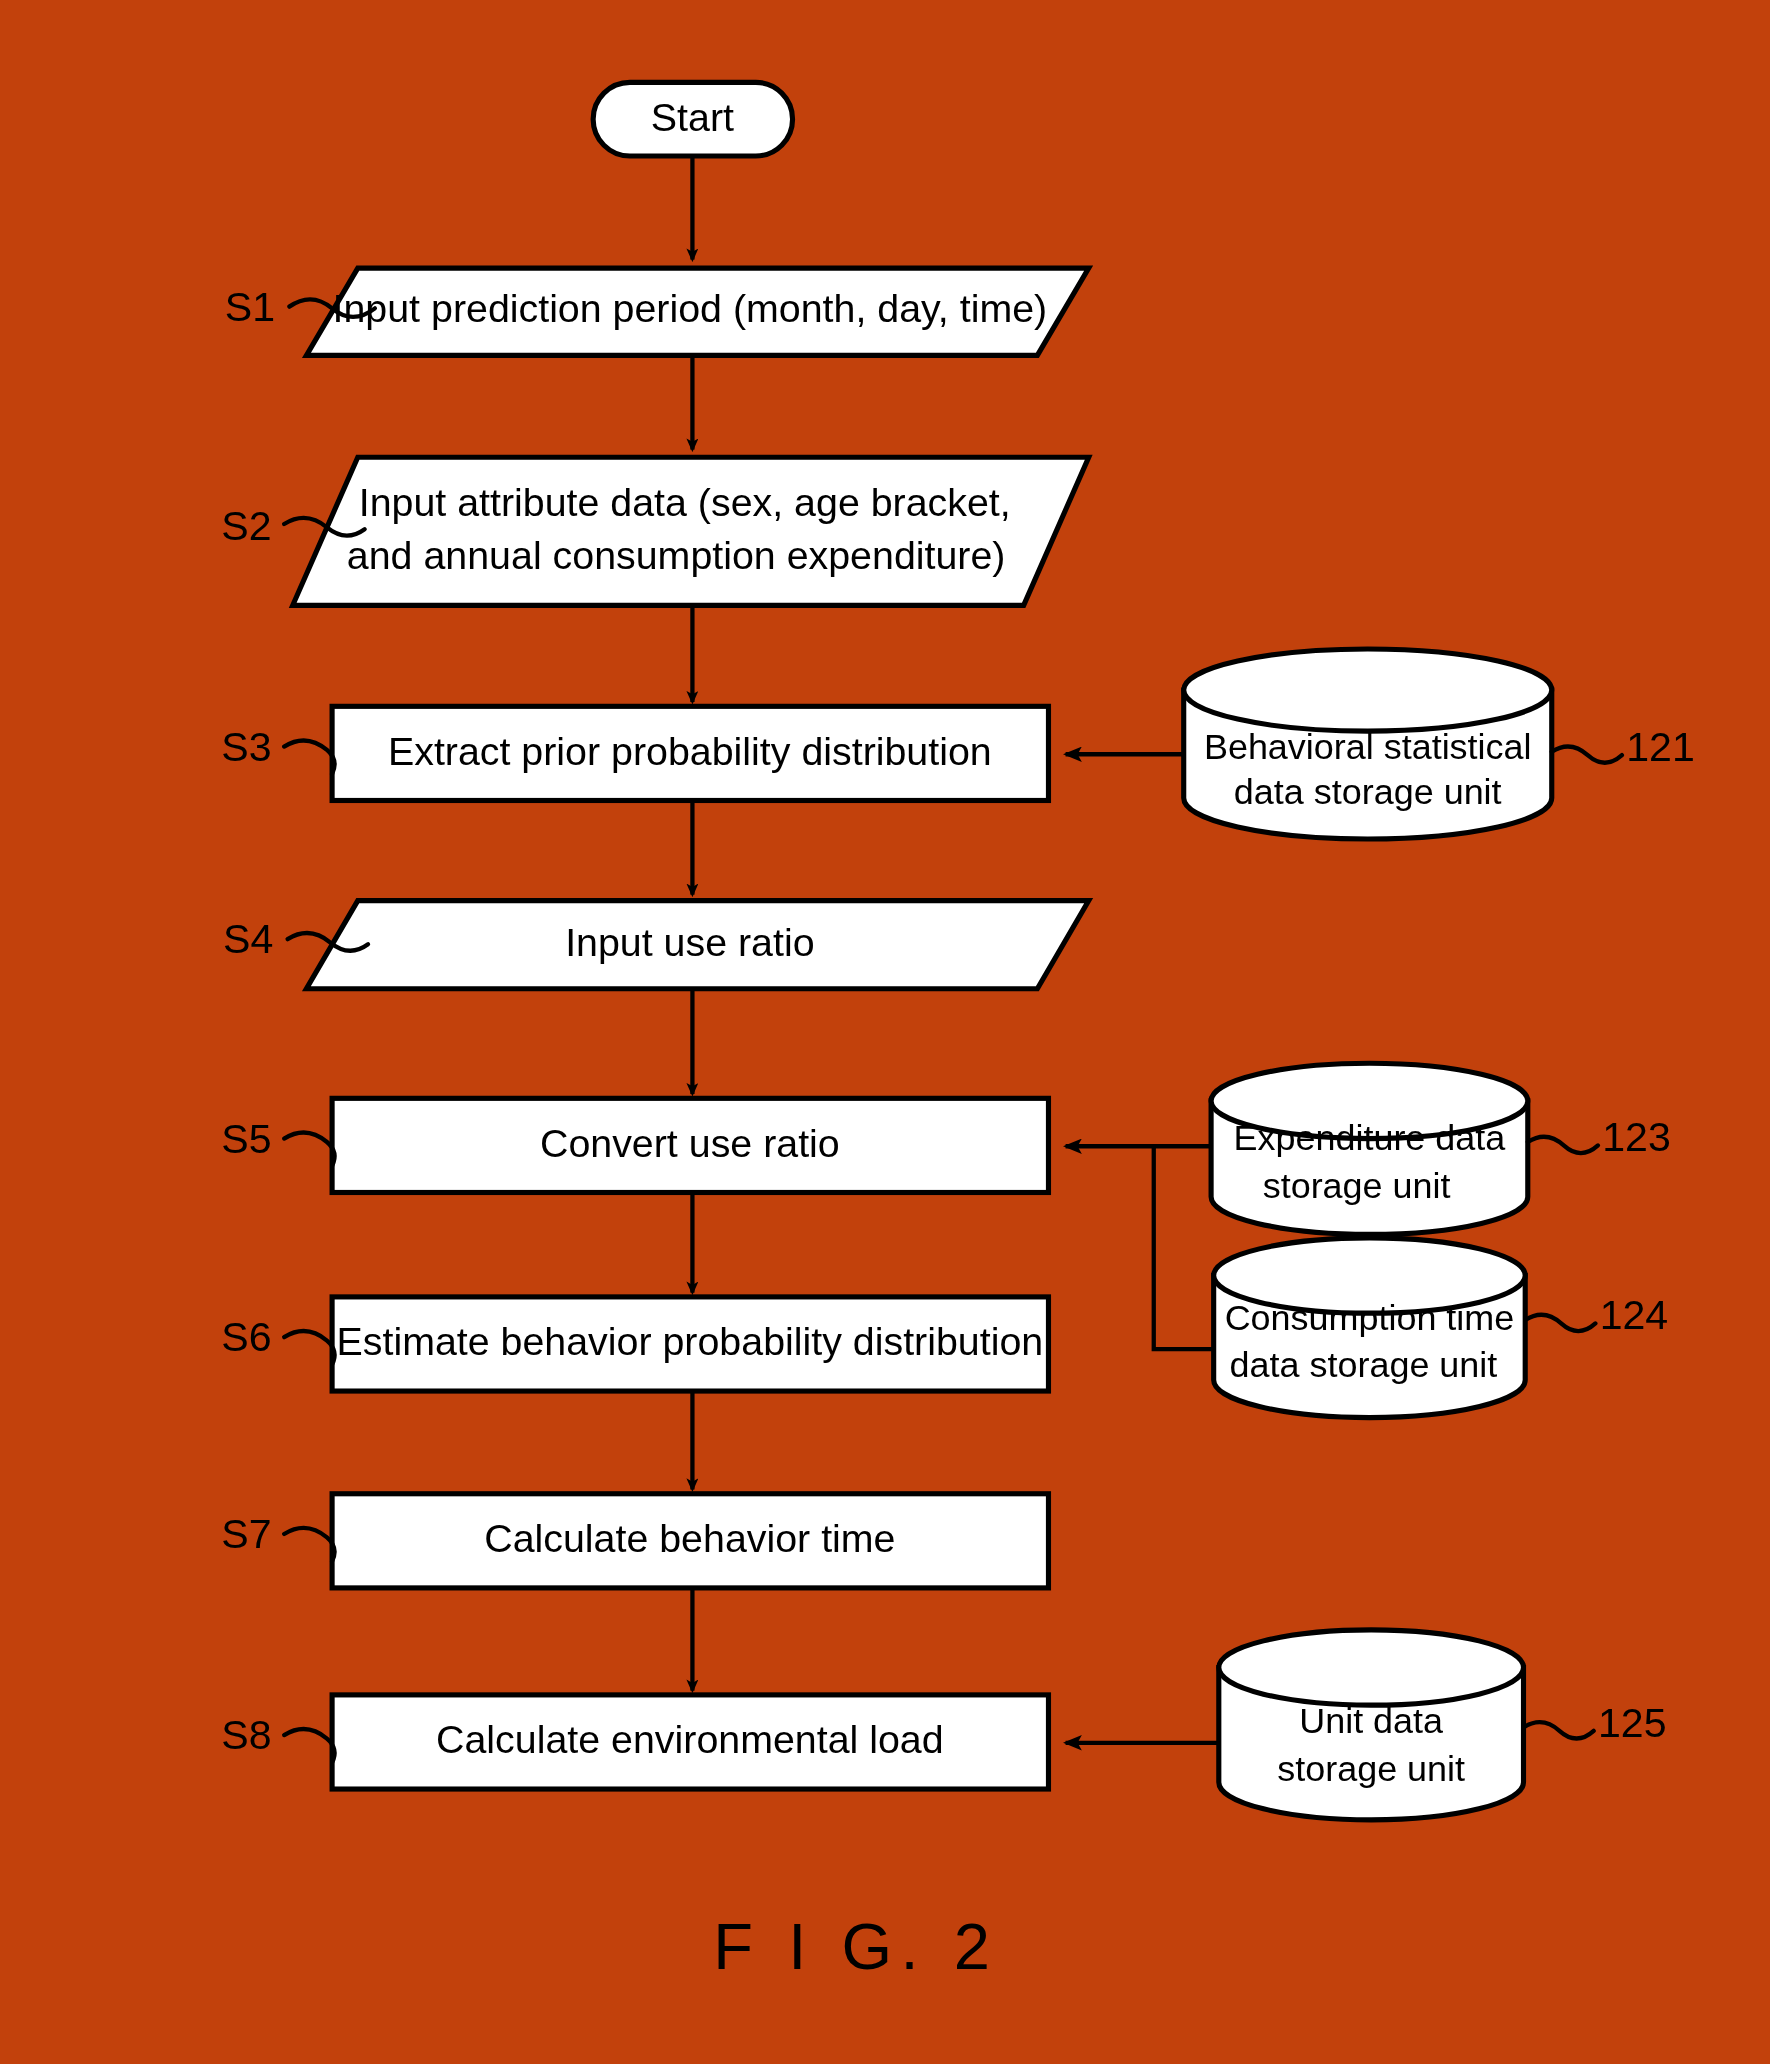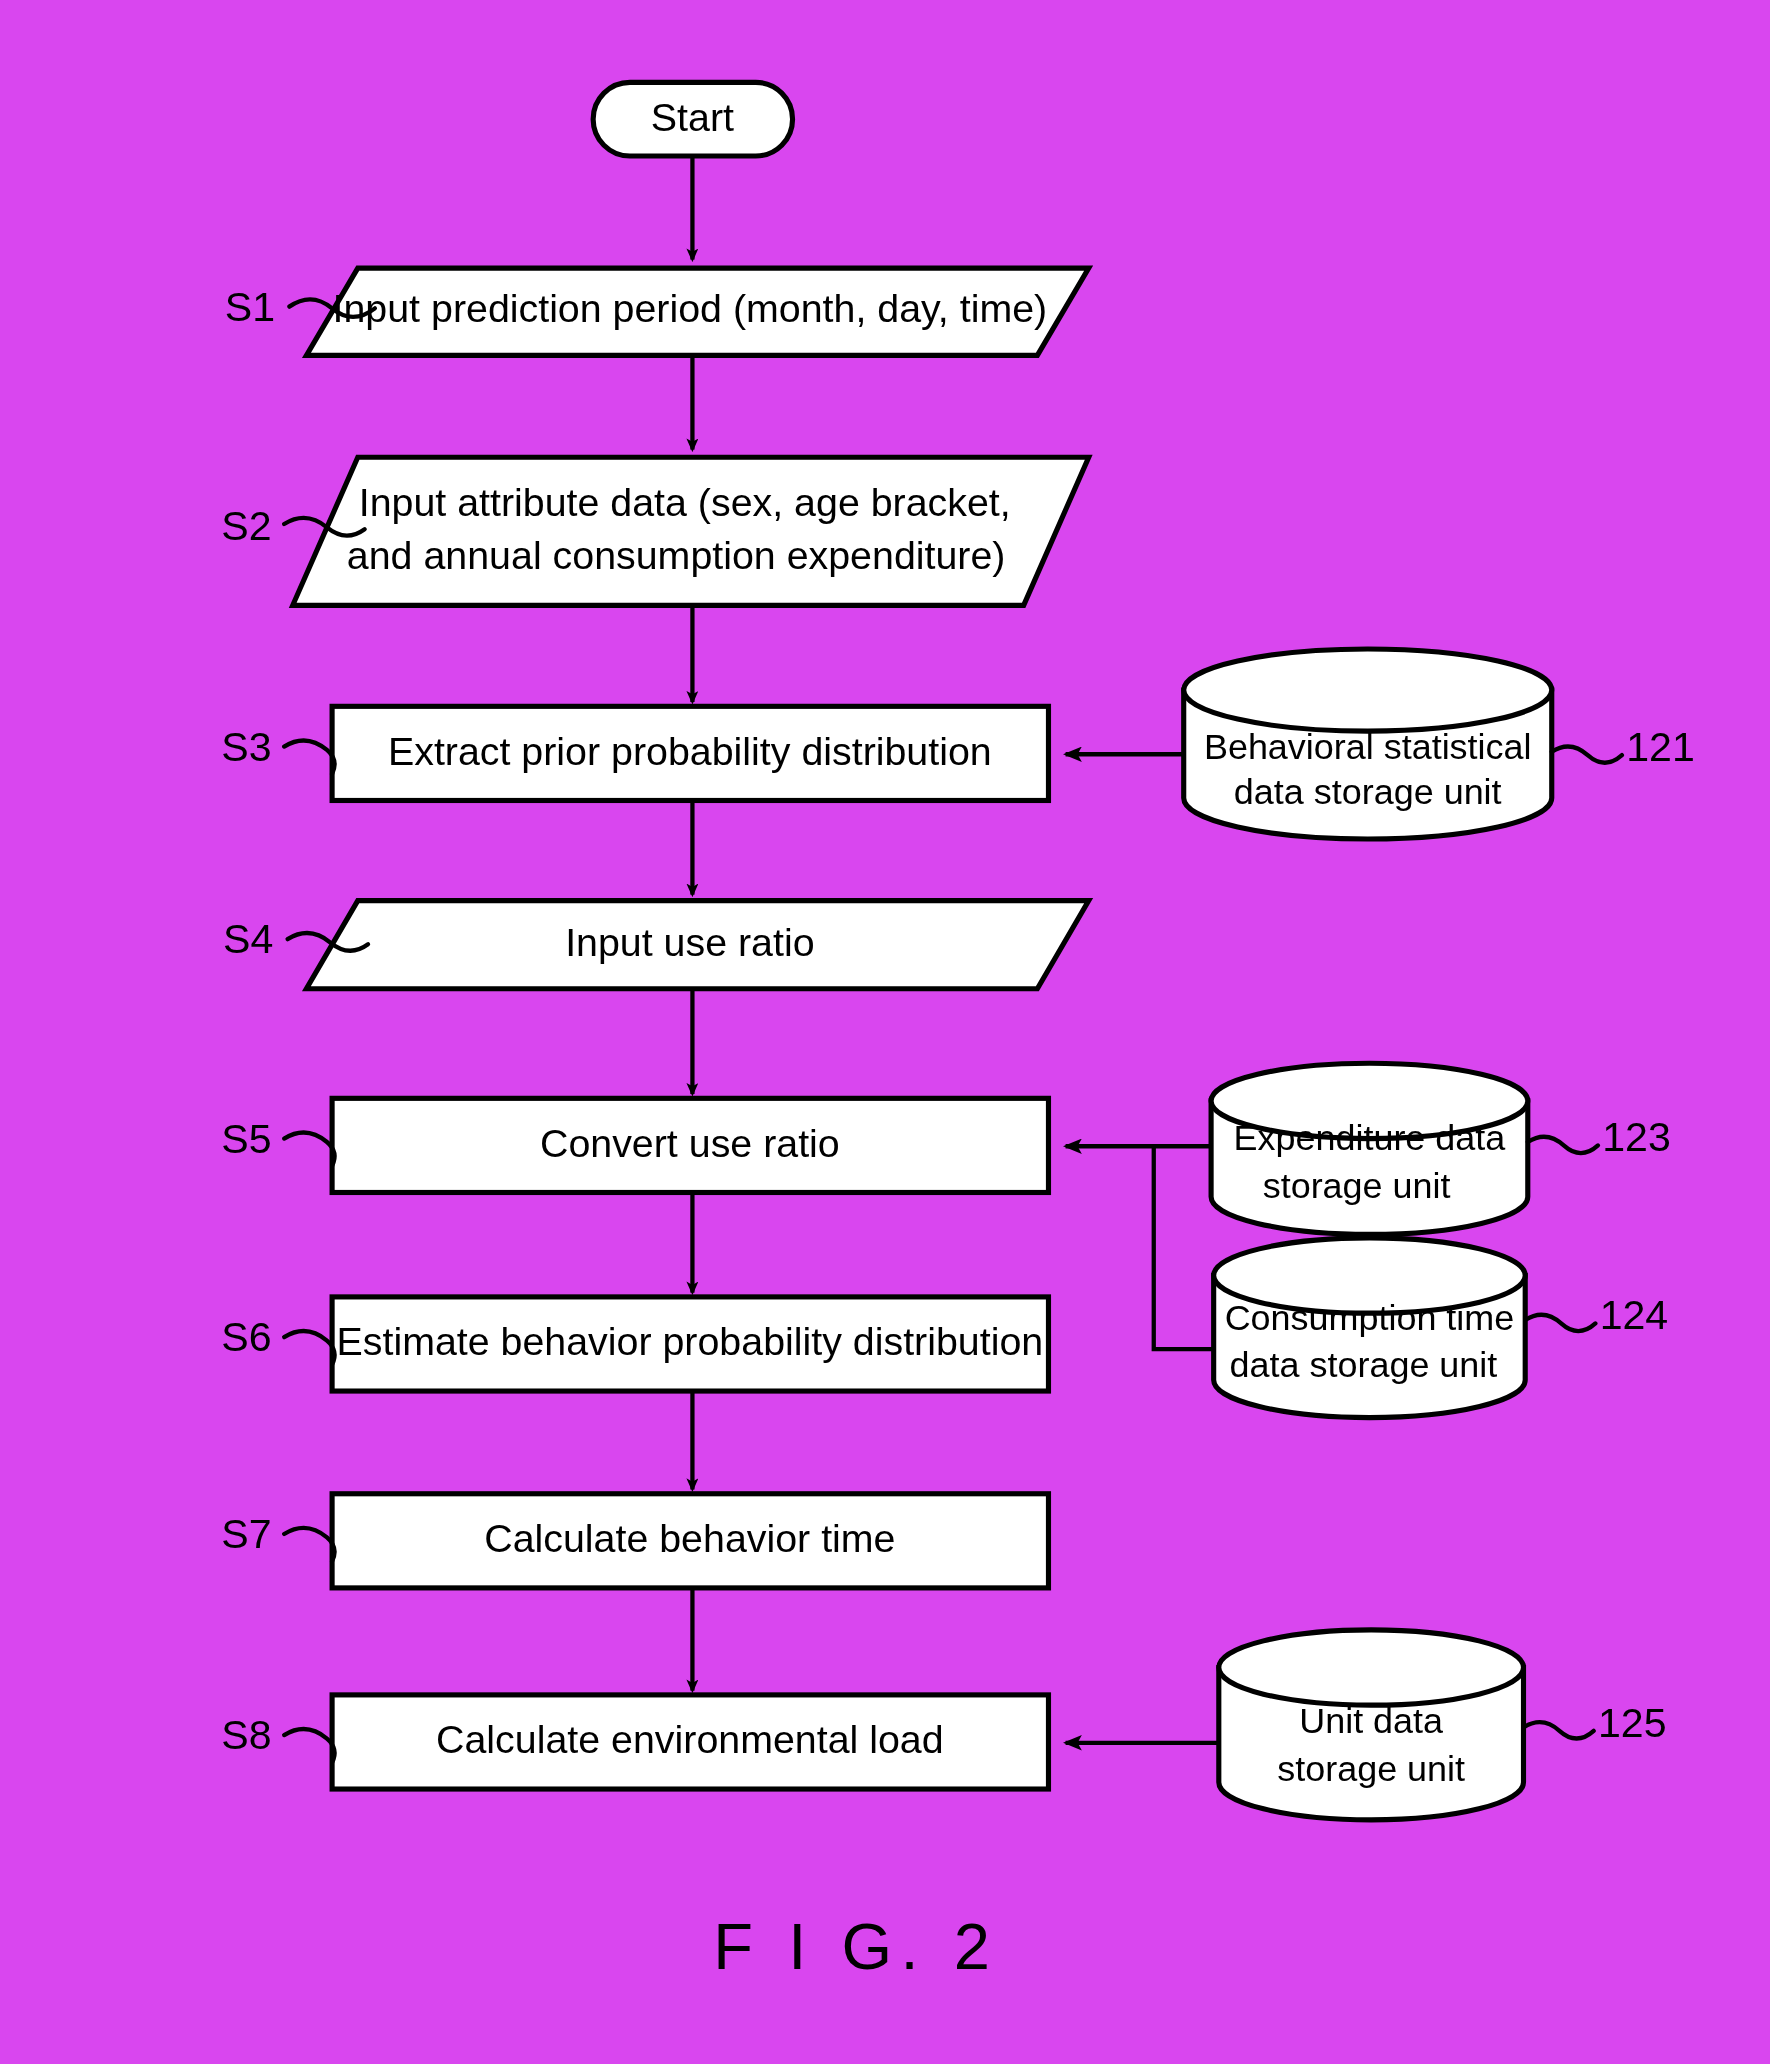--- a/index.html
+++ b/index.html
@@ -8,21 +8,21 @@
     background: #ffffff;
   }
   body {
     font-family: "Liberation Sans", sans-serif;
     color: #000000;
   }
   #page {
     position: relative;
     width: 1770px;
     height: 2064px;
-    background: #d946ef;
+    background: #c2410c;
     overflow: hidden;
   }
   #fig-svg {
     position: absolute;
     left: 0;
     top: 0;
     width: 1770px;
     height: 2064px;
   }
   .node-text {

